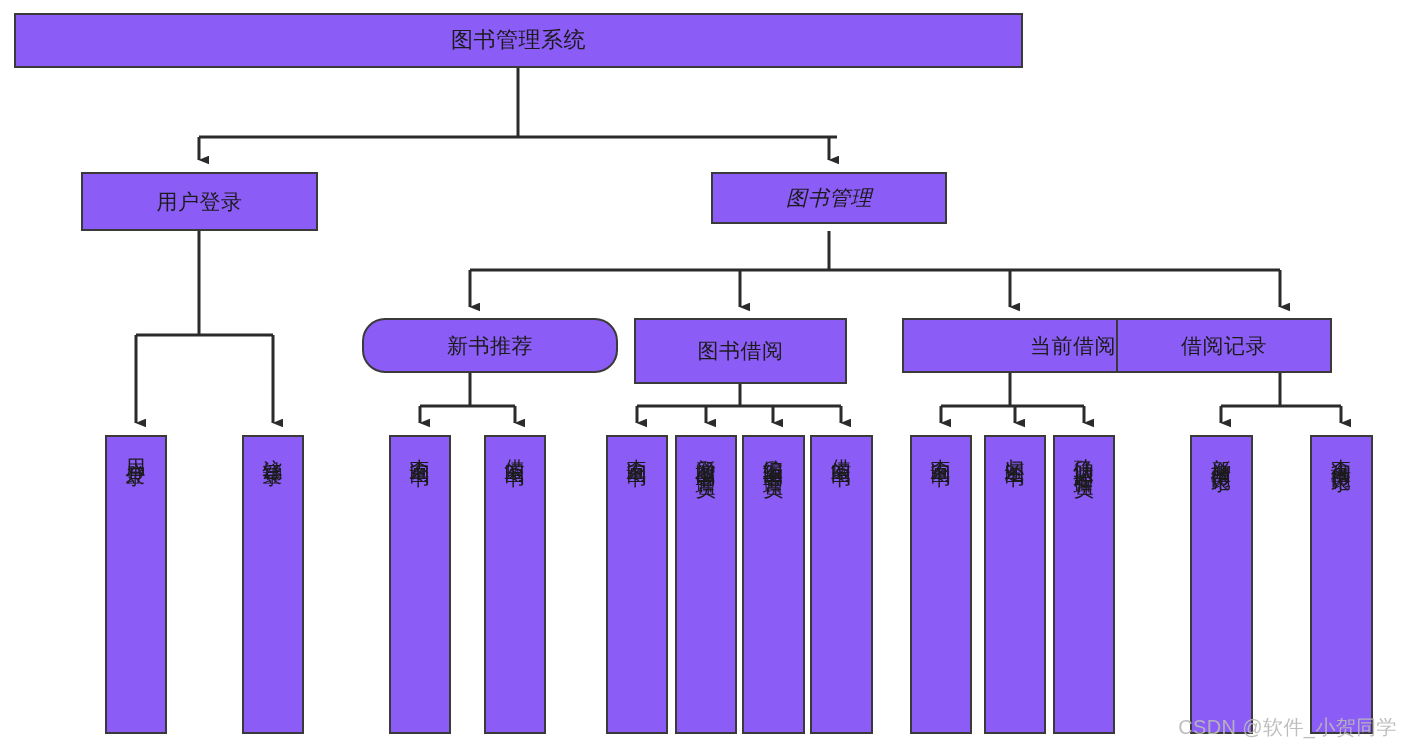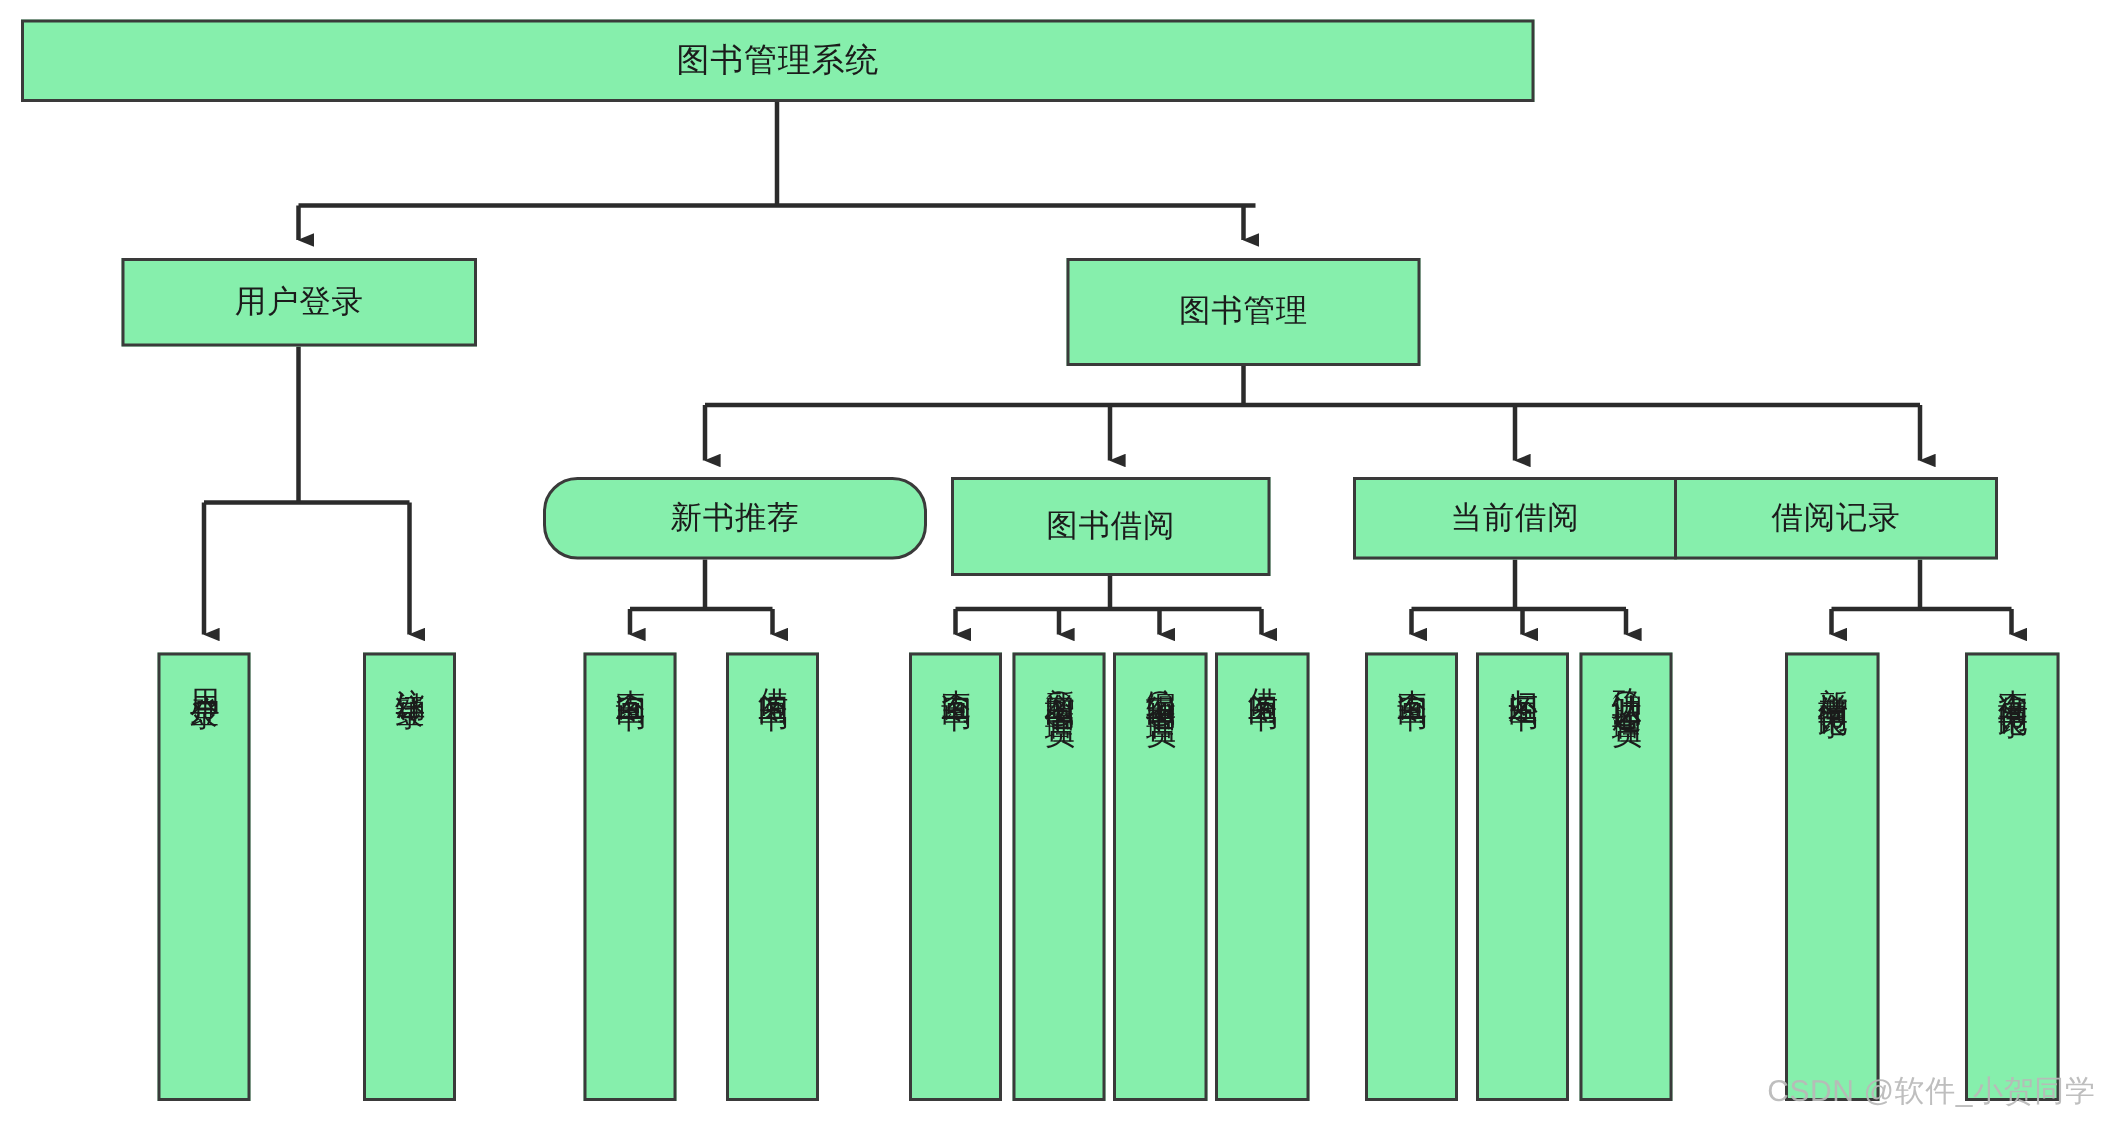--- a/index.html
+++ b/index.html
@@ -21,21 +21,21 @@
     position: absolute;
     left: 0;
     top: 0;
     width: 1405px;
     height: 747px;
     pointer-events: none;
   }
   .node {
     position: absolute;
     box-sizing: border-box;
-    background: #86efac;
+    background: #8b5cf6;
     border: 2px solid #3a3a3a;
     display: flex;
     align-items: center;
     justify-content: center;
     color: #1b1b1b;
   }
   .node-label {
     display: block;
     text-align: center;
     line-height: 1.12;
@@ -127,31 +127,31 @@
     </g>
   </svg>
 
   <div class="node horizontal root" style="left: 14px; top: 13px; width: 1009px; height: 55px;">
     <span class="node-label">图书管理系统</span>
   </div>
 
   <div class="node horizontal lvl2" style="left: 81px; top: 172px; width: 237px; height: 59px;">
     <span class="node-label">用户登录</span>
   </div>
-  <div class="node horizontal lvl2" style="left: 711px; top: 172px; width: 236px; height: 72px;">
+  <div class="node horizontal lvl2" style="left: 711px; top: 172px; width: 236px; height: 52px; font-style: italic;">
     <span class="node-label">图书管理</span>
   </div>
 
   <div class="node horizontal lvl3" style="left: 362px; top: 318px; width: 256px; height: 55px; border-radius: 23px;">
     <span class="node-label">新书推荐</span>
   </div>
   <div class="node horizontal lvl3" style="left: 634px; top: 318px; width: 213px; height: 66px;">
     <span class="node-label">图书借阅</span>
   </div>
-  <div class="node horizontal lvl3" style="left: 902px; top: 318px; width: 216px; height: 55px;">
+  <div class="node horizontal lvl3" style="left: 902px; top: 318px; width: 216px; height: 55px; justify-content: flex-end;">
     <span class="node-label">当前借阅</span>
   </div>
   <div class="node horizontal lvl3" style="left: 1116px; top: 318px; width: 216px; height: 55px;">
     <span class="node-label">借阅记录</span>
   </div>
 
   <div class="node vertical" style="left: 105px; top: 435px; width: 62px; height: 299px;">
     <span class="node-label">用户登录</span>
   </div>
   <div class="node vertical" style="left: 242px; top: 435px; width: 62px; height: 299px;">

